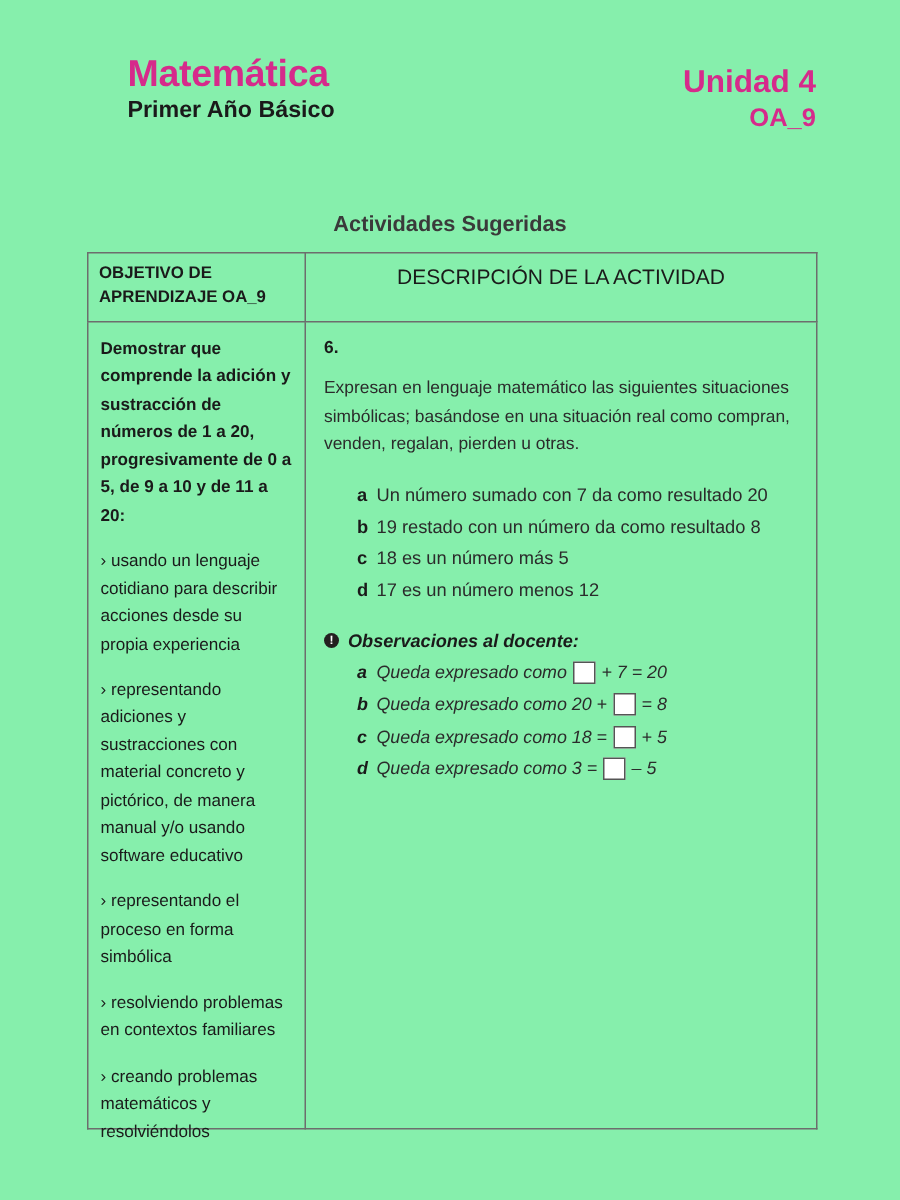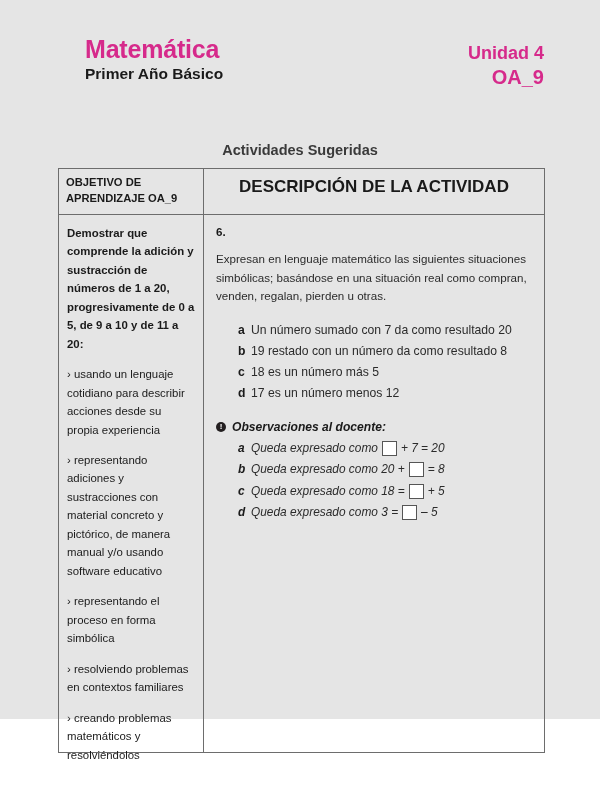--- a/index.html
+++ b/index.html
@@ -13,22 +13,22 @@
     font-family: "Liberation Sans", sans-serif;
     color: #231f20;
     position: relative;
     overflow: hidden;
   }
 
   .page {
     position: absolute;
     left: 0; top: 0;
     width: 600px;
-    height: 719px;
-    background: #e5e5e5;
+    height: 800px;
+    background: #86efac;
   }
 
   
   .header {
     position: absolute;
     left: 56px;
     top: 36px;
     width: 488px;
     height: 70px;
   }
@@ -54,28 +54,28 @@
     margin: 3px 0 0 0;
     white-space: nowrap;
   }
   .header-right {
     position: absolute;
     right: 0;
     top: 6px;
     text-align: right;
   }
   .unit-label {
-    font-size: 18px;
+    font-size: 21px;
     font-weight: bold;
     color: #d62a8b;
     line-height: 1.25;
     white-space: nowrap;
   }
   .oa-label {
-    font-size: 20px;
+    font-size: 17px;
     font-weight: bold;
     color: #d62a8b;
     line-height: 1.25;
     white-space: nowrap;
   }
 
   
   .section-heading {
     position: absolute;
     left: 56px;
@@ -127,22 +127,22 @@
 
   .th-left {
     padding: 6px 6px 7px 7px;
     font-size: 11.2px;
     font-weight: bold;
     color: #1a1a1a;
     line-height: 1.42;
   }
   .th-right {
     padding: 6px 8px 7px 8px;
-    font-size: 17px;
-    font-weight: bold;
+    font-size: 14px;
+    font-weight: normal;
     color: #1a1a1a;
     text-align: center;
     line-height: 1.42;
   }
 
   .cell-left {
     padding: 9px 8px 12px 8px;
     height: 516px;
   }
   .cell-right {

